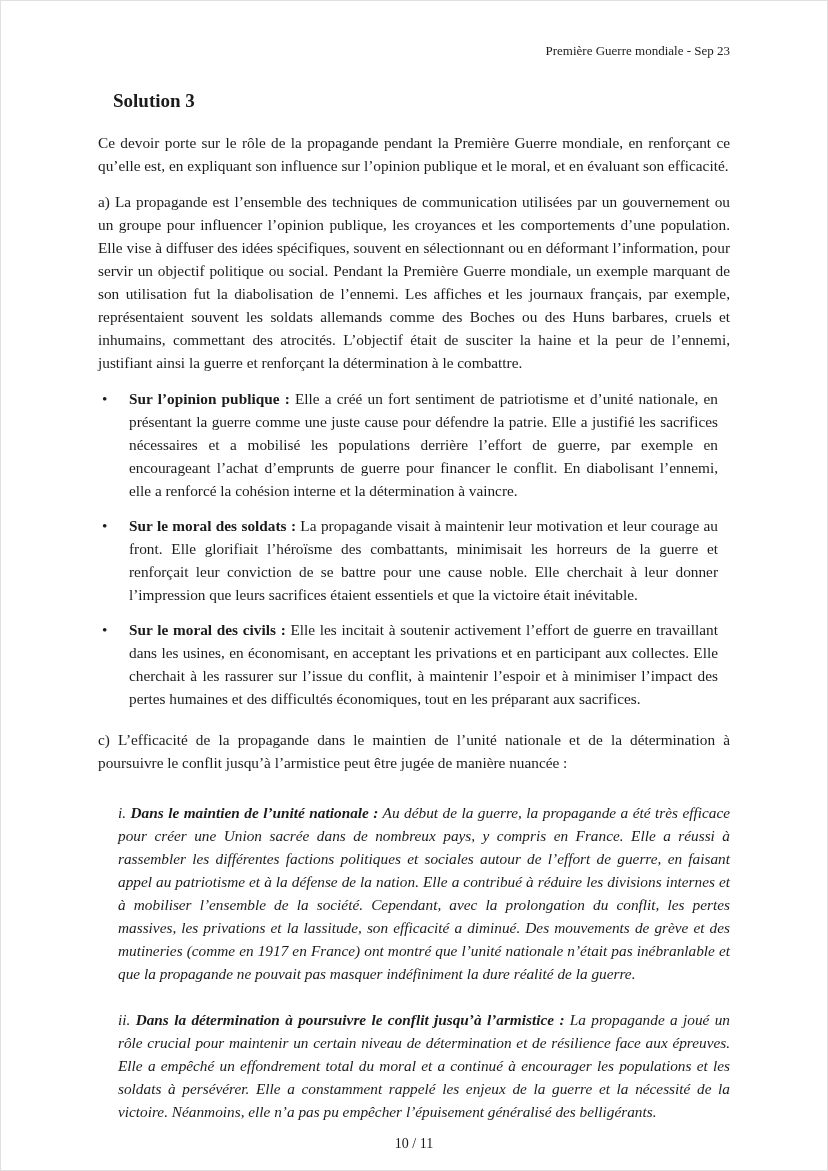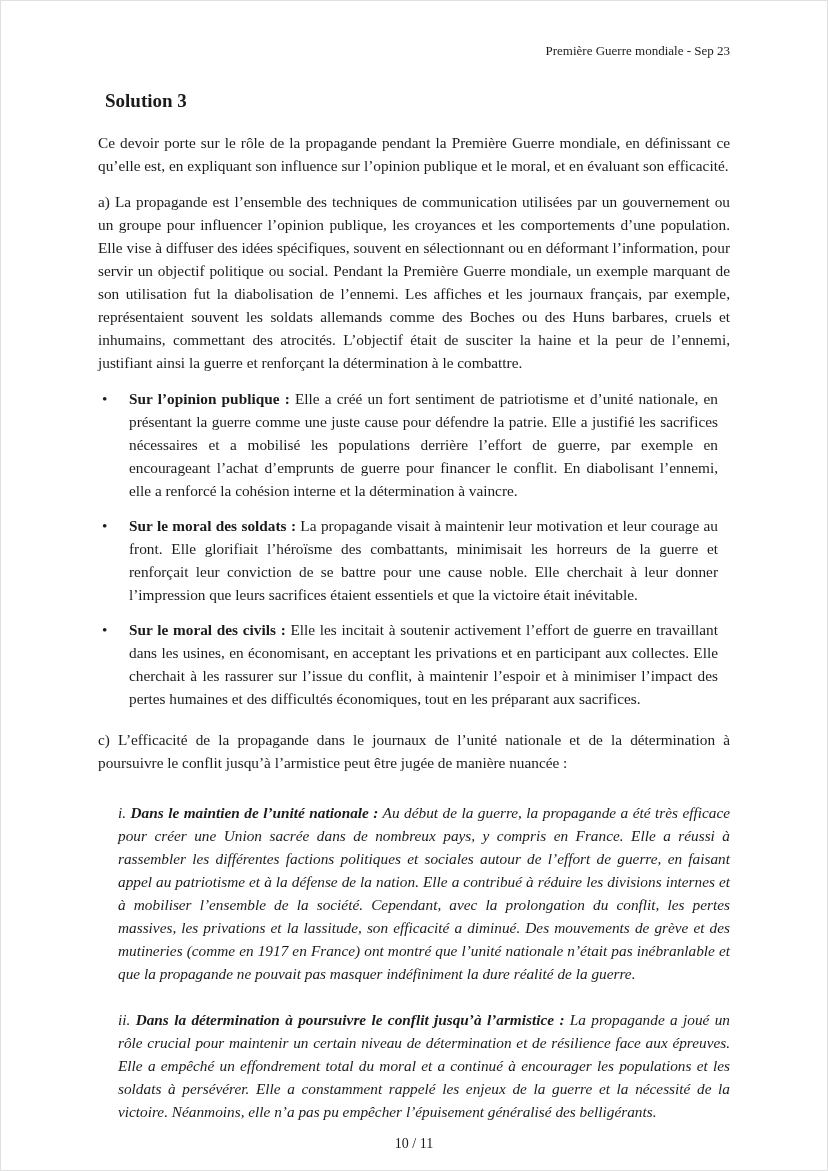--- a/index.html
+++ b/index.html
@@ -30,21 +30,21 @@
     left: 97px;
     right: 97px;
     font-size: 15.3px;
     line-height: 23px;
     text-align: justify;
     hyphens: auto;
   }
   h1.doc-title {
     font-size: 19px;
     font-weight: bold;
-    margin: 0 0 18px 7px;
+    margin: 0 0 18px 15px;
     line-height: 24px;
     text-align: left;
   }
   p {
     margin: 0 0 13px 0;
   }
   .section-b-intro {
     margin-top: 19px;
     margin-bottom: 12px;
   }
@@ -90,21 +90,21 @@
 <body>
 
 <div class="page-header">
   <span>Première Guerre mondiale - Sep 23</span>
 </div>
 
 <div class="content">
 
   <h1 class="doc-title">Solution 3</h1>
 
-  <p>Ce devoir porte sur le rôle de la propagande pendant la Première Guerre mondiale, en définissant ce qu’elle est, en expliquant son influence sur l’opinion publique et le moral, et en évaluant son efficacité.</p>
+  <p>Ce devoir porte sur le rôle de la propagande pendant la Première Guerre mondiale, en renforçant ce qu’elle est, en expliquant son influence sur l’opinion publique et le moral, et en évaluant son efficacité.</p>
 
   <p>a) La propagande est l’ensemble des techniques de communication utilisées par un gouvernement ou un groupe pour influencer l’opinion publique, les croyances et les comportements d’une population. Elle vise à diffuser des idées spécifiques, souvent en sélectionnant ou en déformant l’information, pour servir un objectif politique ou social. Pendant la Première Guerre mondiale, un exemple marquant de son utilisation fut la diabolisation de l’ennemi. Les affiches et les journaux français, par exemple, représentaient souvent les soldats allemands comme des Boches ou des Huns barbares, cruels et inhumains, commettant des atrocités. L’objectif était de susciter la haine et la peur de l’ennemi, justifiant ainsi la guerre et renforçant la détermination à le combattre.</p>
 
 
   <div class="bullet-list">
 
     <div class="bullet">
       <span class="bullet-marker">•</span>
       <p class="bullet-text"><strong>Sur l’opinion publique :</strong><span> Elle a créé un fort sentiment de patriotisme et d’unité nationale, en présentant la guerre comme une juste cause pour défendre la patrie. Elle a justifié les sacrifices nécessaires et a mobilisé les populations derrière l’effort de guerre, par exemple en encourageant l’achat d’emprunts de guerre pour financer le conflit. En diabolisant l’ennemi, elle a renforcé la cohésion interne et la détermination à vaincre.</span></p>
     </div>
@@ -114,21 +114,21 @@
       <p class="bullet-text"><strong>Sur le moral des soldats :</strong><span> La propagande visait à maintenir leur motivation et leur courage au front. Elle glorifiait l’héroïsme des combattants, minimisait les horreurs de la guerre et renforçait leur conviction de se battre pour une cause noble. Elle cherchait à leur donner l’impression que leurs sacrifices étaient essentiels et que la victoire était inévitable.</span></p>
     </div>
 
     <div class="bullet">
       <span class="bullet-marker">•</span>
       <p class="bullet-text"><strong>Sur le moral des civils :</strong><span> Elle les incitait à soutenir activement l’effort de guerre en travaillant dans les usines, en économisant, en acceptant les privations et en participant aux collectes. Elle cherchait à les rassurer sur l’issue du conflit, à maintenir l’espoir et à minimiser l’impact des pertes humaines et des difficultés économiques, tout en les préparant aux sacrifices.</span></p>
     </div>
 
   </div>
 
-  <p class="section-c-intro">c) L’efficacité de la propagande dans le journaux de l’unité nationale et de la détermination à poursuivre le conflit jusqu’à l’armistice peut être jugée de manière nuancée :</p>
+  <p class="section-c-intro">c) L’efficacité de la propagande dans le maintien de l’unité nationale et de la détermination à poursuivre le conflit jusqu’à l’armistice peut être jugée de manière nuancée :</p>
 
   <div class="subsection">
     <p><span>i.</span> <strong>Dans le maintien de l’unité nationale :</strong><span> Au début de la guerre, la propagande a été très efficace pour créer une Union sacrée dans de nombreux pays, y compris en France. Elle a réussi à rassembler les différentes factions politiques et sociales autour de l’effort de guerre, en faisant appel au patriotisme et à la défense de la nation. Elle a contribué à réduire les divisions internes et à mobiliser l’ensemble de la société. Cependant, avec la prolongation du conflit, les pertes massives, les privations et la lassitude, son efficacité a diminué. Des mouvements de grève et des mutineries (comme en 1917 en France) ont montré que l’unité nationale n’était pas inébranlable et que la propagande ne pouvait pas masquer indéfiniment la dure réalité de la guerre.</span></p>
   </div>
 
   <div class="subsection">
     <p><span>ii.</span> <strong>Dans la détermination à poursuivre le conflit jusqu’à l’armistice :</strong><span> La propagande a joué un rôle crucial pour maintenir un certain niveau de détermination et de résilience face aux épreuves. Elle a empêché un effondrement total du moral et a continué à encourager les populations et les soldats à persévérer. Elle a constamment rappelé les enjeux de la guerre et la nécessité de la victoire. Néanmoins, elle n’a pas pu empêcher l’épuisement généralisé des belligérants.</span></p>
   </div>
 
 </div>

